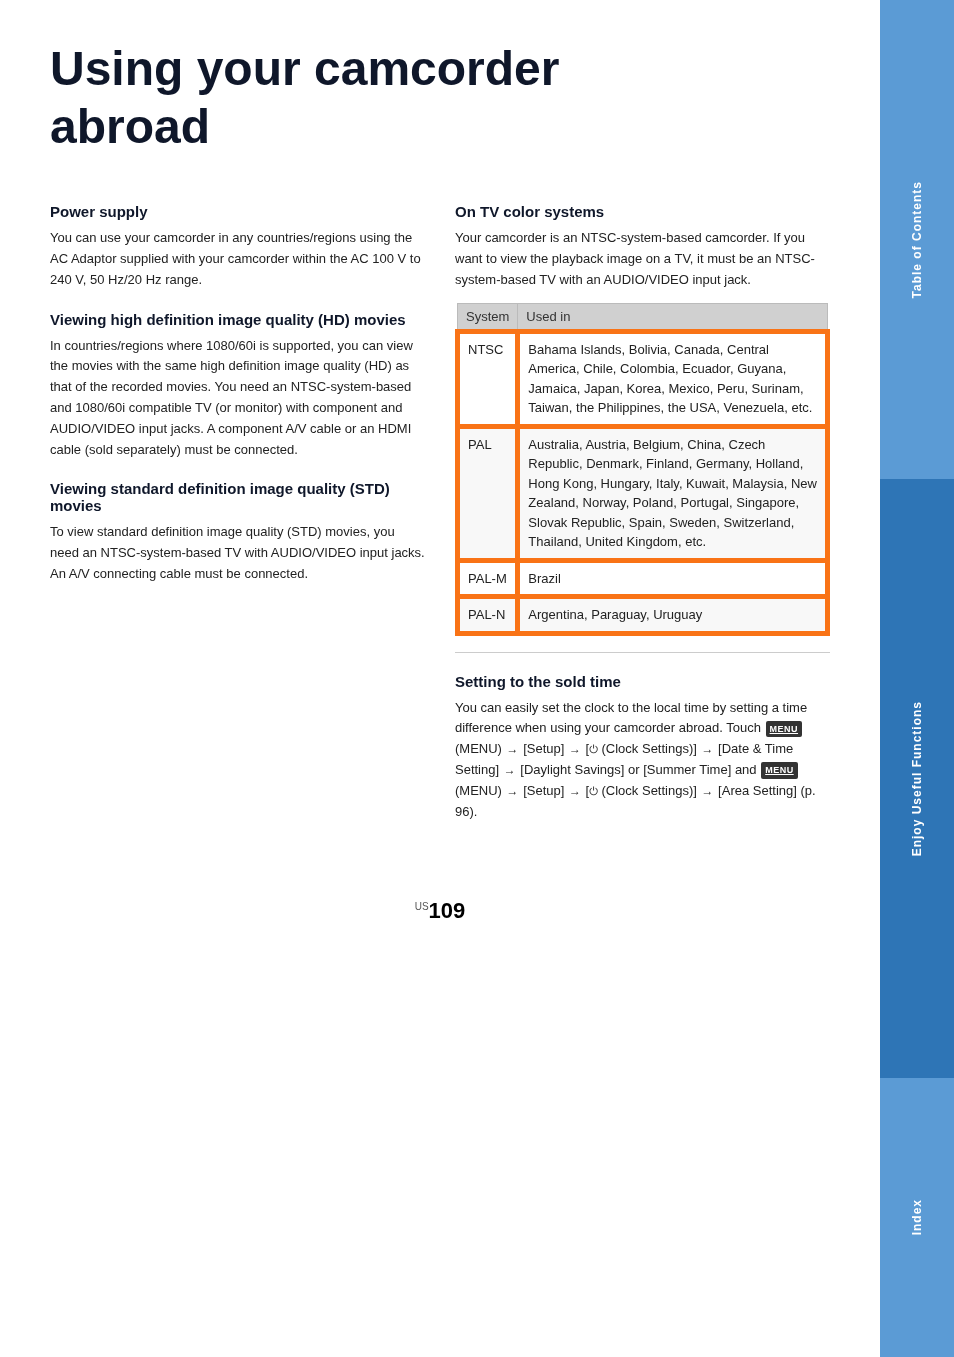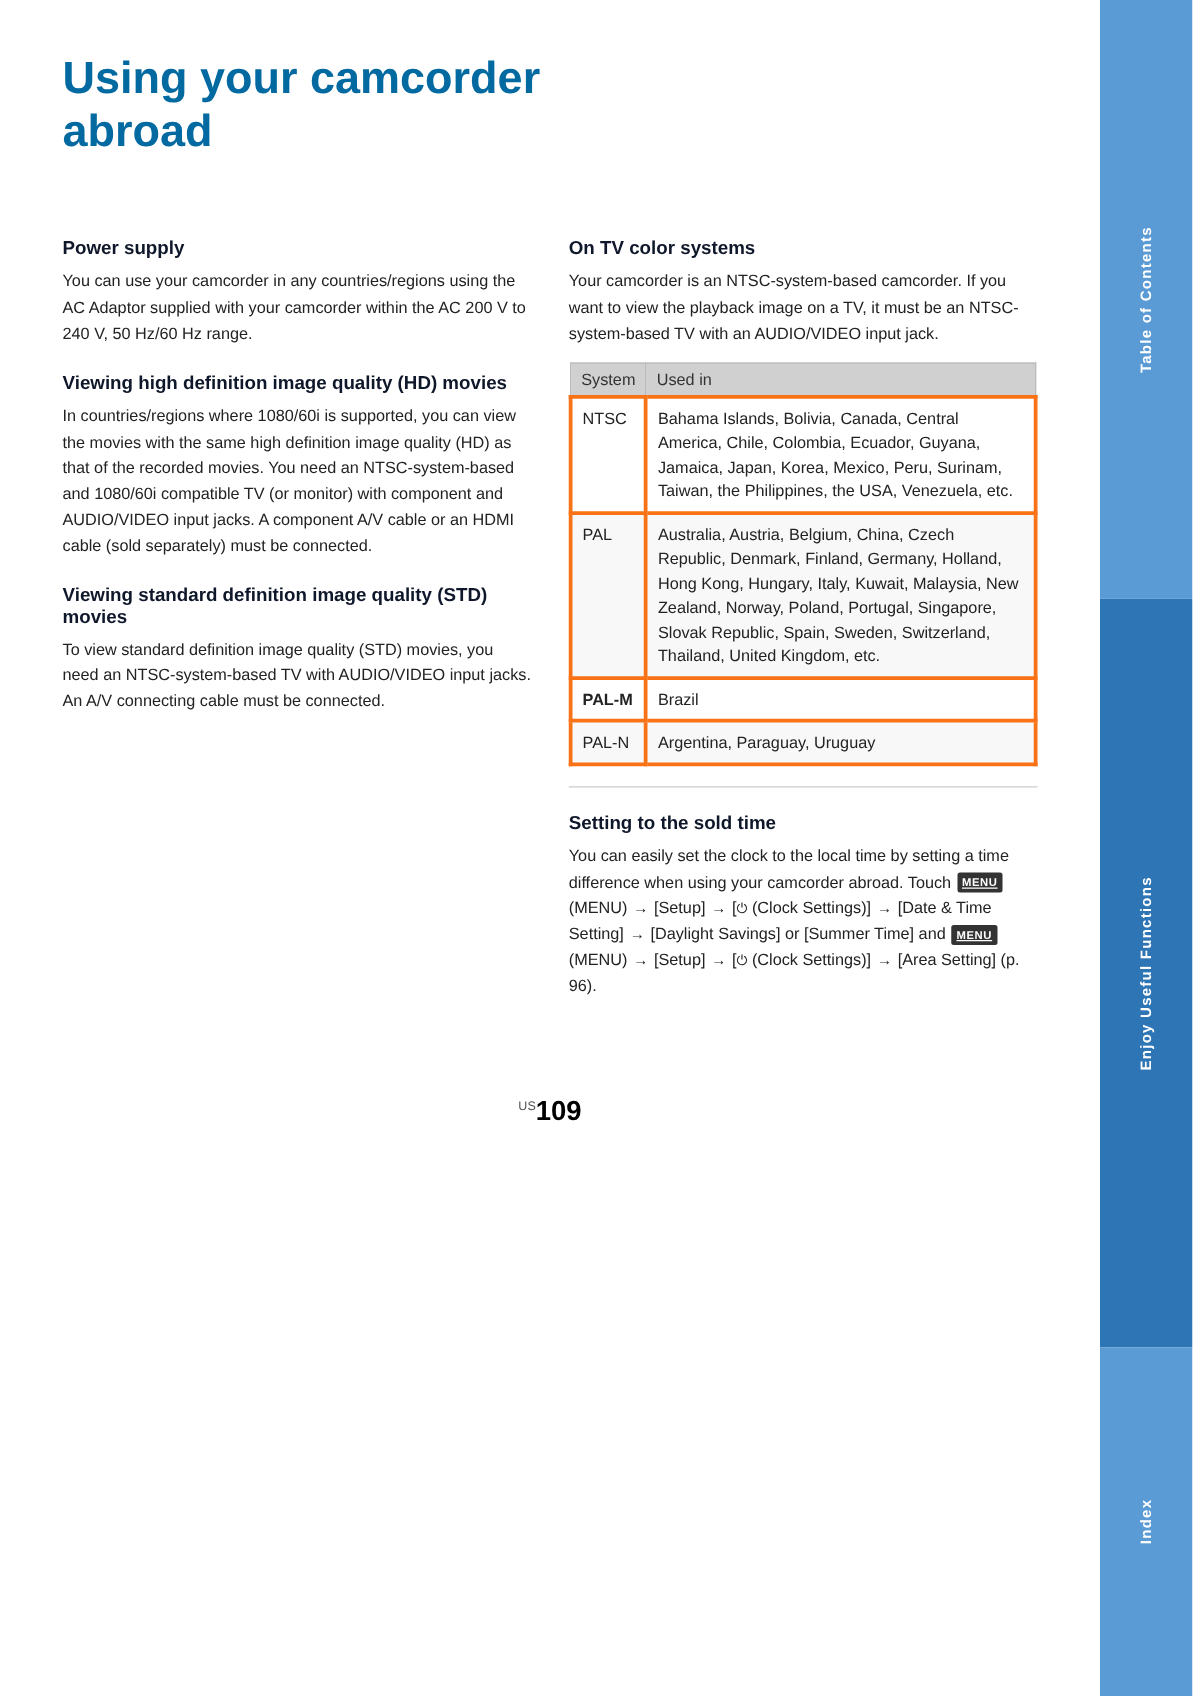--- a/index.html
+++ b/index.html
@@ -55,25 +55,25 @@
       writing-mode: vertical-rl;
       transform: rotate(180deg);
       color: #fff;
       font-size: 12px;
       font-weight: bold;
       letter-spacing: 1px;
       text-align: center;
       padding: 10px 0;
     }
     .page-title {
-      font-size: 36px;
-      font-weight: bold;
-      color: #0369a1;
+      font-size: 48px;
+      font-weight: bold;
+      color: #0f172a;
       line-height: 1.2;
-      margin-bottom: 44px;
+      margin-bottom: 28px;
     }
     .section-heading {
       font-size: 15px;
       font-weight: bold;
       color: #0f172a;
       margin-bottom: 8px;
       margin-top: 20px;
     }
     .body-text {
       font-size: 13px;
@@ -103,21 +103,21 @@
       padding: 5px 8px;
       text-align: left;
       font-weight: normal;
       font-size: 13px;
       color: #333;
       border: 1px solid #bbb;
     }
     .tv-table td {
       padding: 6px 8px;
       vertical-align: top;
-      border: 3px solid #f97316;
+      border: 5px solid #f97316;
       font-size: 13px;
       color: #222;
       line-height: 1.5;
     }
     .tv-table tr:nth-child(even) td {
       background: #f8f8f8;
     }
     .menu-badge {
       display: inline-block;
       background: #333;
@@ -169,21 +169,21 @@
       <span>Using your camcorder</span><br>
       <span>abroad</span>
     </h1>
 
     <div class="two-column">
 
       <div class="left-col">
 
         <div>
           <div class="section-heading">Power supply</div>
-          <p class="body-text">You can use your camcorder in any countries/regions using the AC Adaptor supplied with your camcorder within the AC 200 V to 240 V, 50 Hz/60 Hz range.</p>
+          <p class="body-text">You can use your camcorder in any countries/regions using the AC Adaptor supplied with your camcorder within the AC 100 V to 240 V, 50 Hz/20 Hz range.</p>
         </div>
 
         <div>
           <div class="section-heading">Viewing high definition image quality (HD) movies</div>
           <p class="body-text">In countries/regions where 1080/60i is supported, you can view the movies with the same high definition image quality (HD) as that of the recorded movies. You need an NTSC-system-based and 1080/60i compatible TV (or monitor) with component and AUDIO/VIDEO input jacks. A component A/V cable or an HDMI cable (sold separately) must be connected.</p>
         </div>
 
         <div>
           <div class="section-heading">Viewing standard definition image quality (STD) movies</div>
           <p class="body-text">To view standard definition image quality (STD) movies, you need an NTSC-system-based TV with AUDIO/VIDEO input jacks. An A/V connecting cable must be connected.</p>
@@ -208,21 +208,21 @@
           <tbody id="tv-table-body">
           <tr>
                 <td style="font-weight: normal; white-space: nowrap; vertical-align: top;">NTSC</td>
                 <td>Bahama Islands, Bolivia, Canada, Central America, Chile, Colombia, Ecuador, Guyana, Jamaica, Japan, Korea, Mexico, Peru, Surinam, Taiwan, the Philippines, the USA, Venezuela, etc.</td>
               </tr>
               <tr>
                 <td style="font-weight: normal; white-space: nowrap; vertical-align: top;">PAL</td>
                 <td>Australia, Austria, Belgium, China, Czech Republic, Denmark, Finland, Germany, Holland, Hong Kong, Hungary, Italy, Kuwait, Malaysia, New Zealand, Norway, Poland, Portugal, Singapore, Slovak Republic, Spain, Sweden, Switzerland, Thailand, United Kingdom, etc.</td>
               </tr>
               <tr>
-                <td style="font-weight: bold; white-space: nowrap; vertical-align: top;">PAL-M</td>
+                <td style="font-weight: normal; white-space: nowrap; vertical-align: top;">PAL-M</td>
                 <td>Brazil</td>
               </tr>
               <tr>
                 <td style="font-weight: normal; white-space: nowrap; vertical-align: top;">PAL-N</td>
                 <td>Argentina, Paraguay, Uruguay</td>
               </tr>
             </tbody>
         </table>
 
         <hr class="divider-line">

